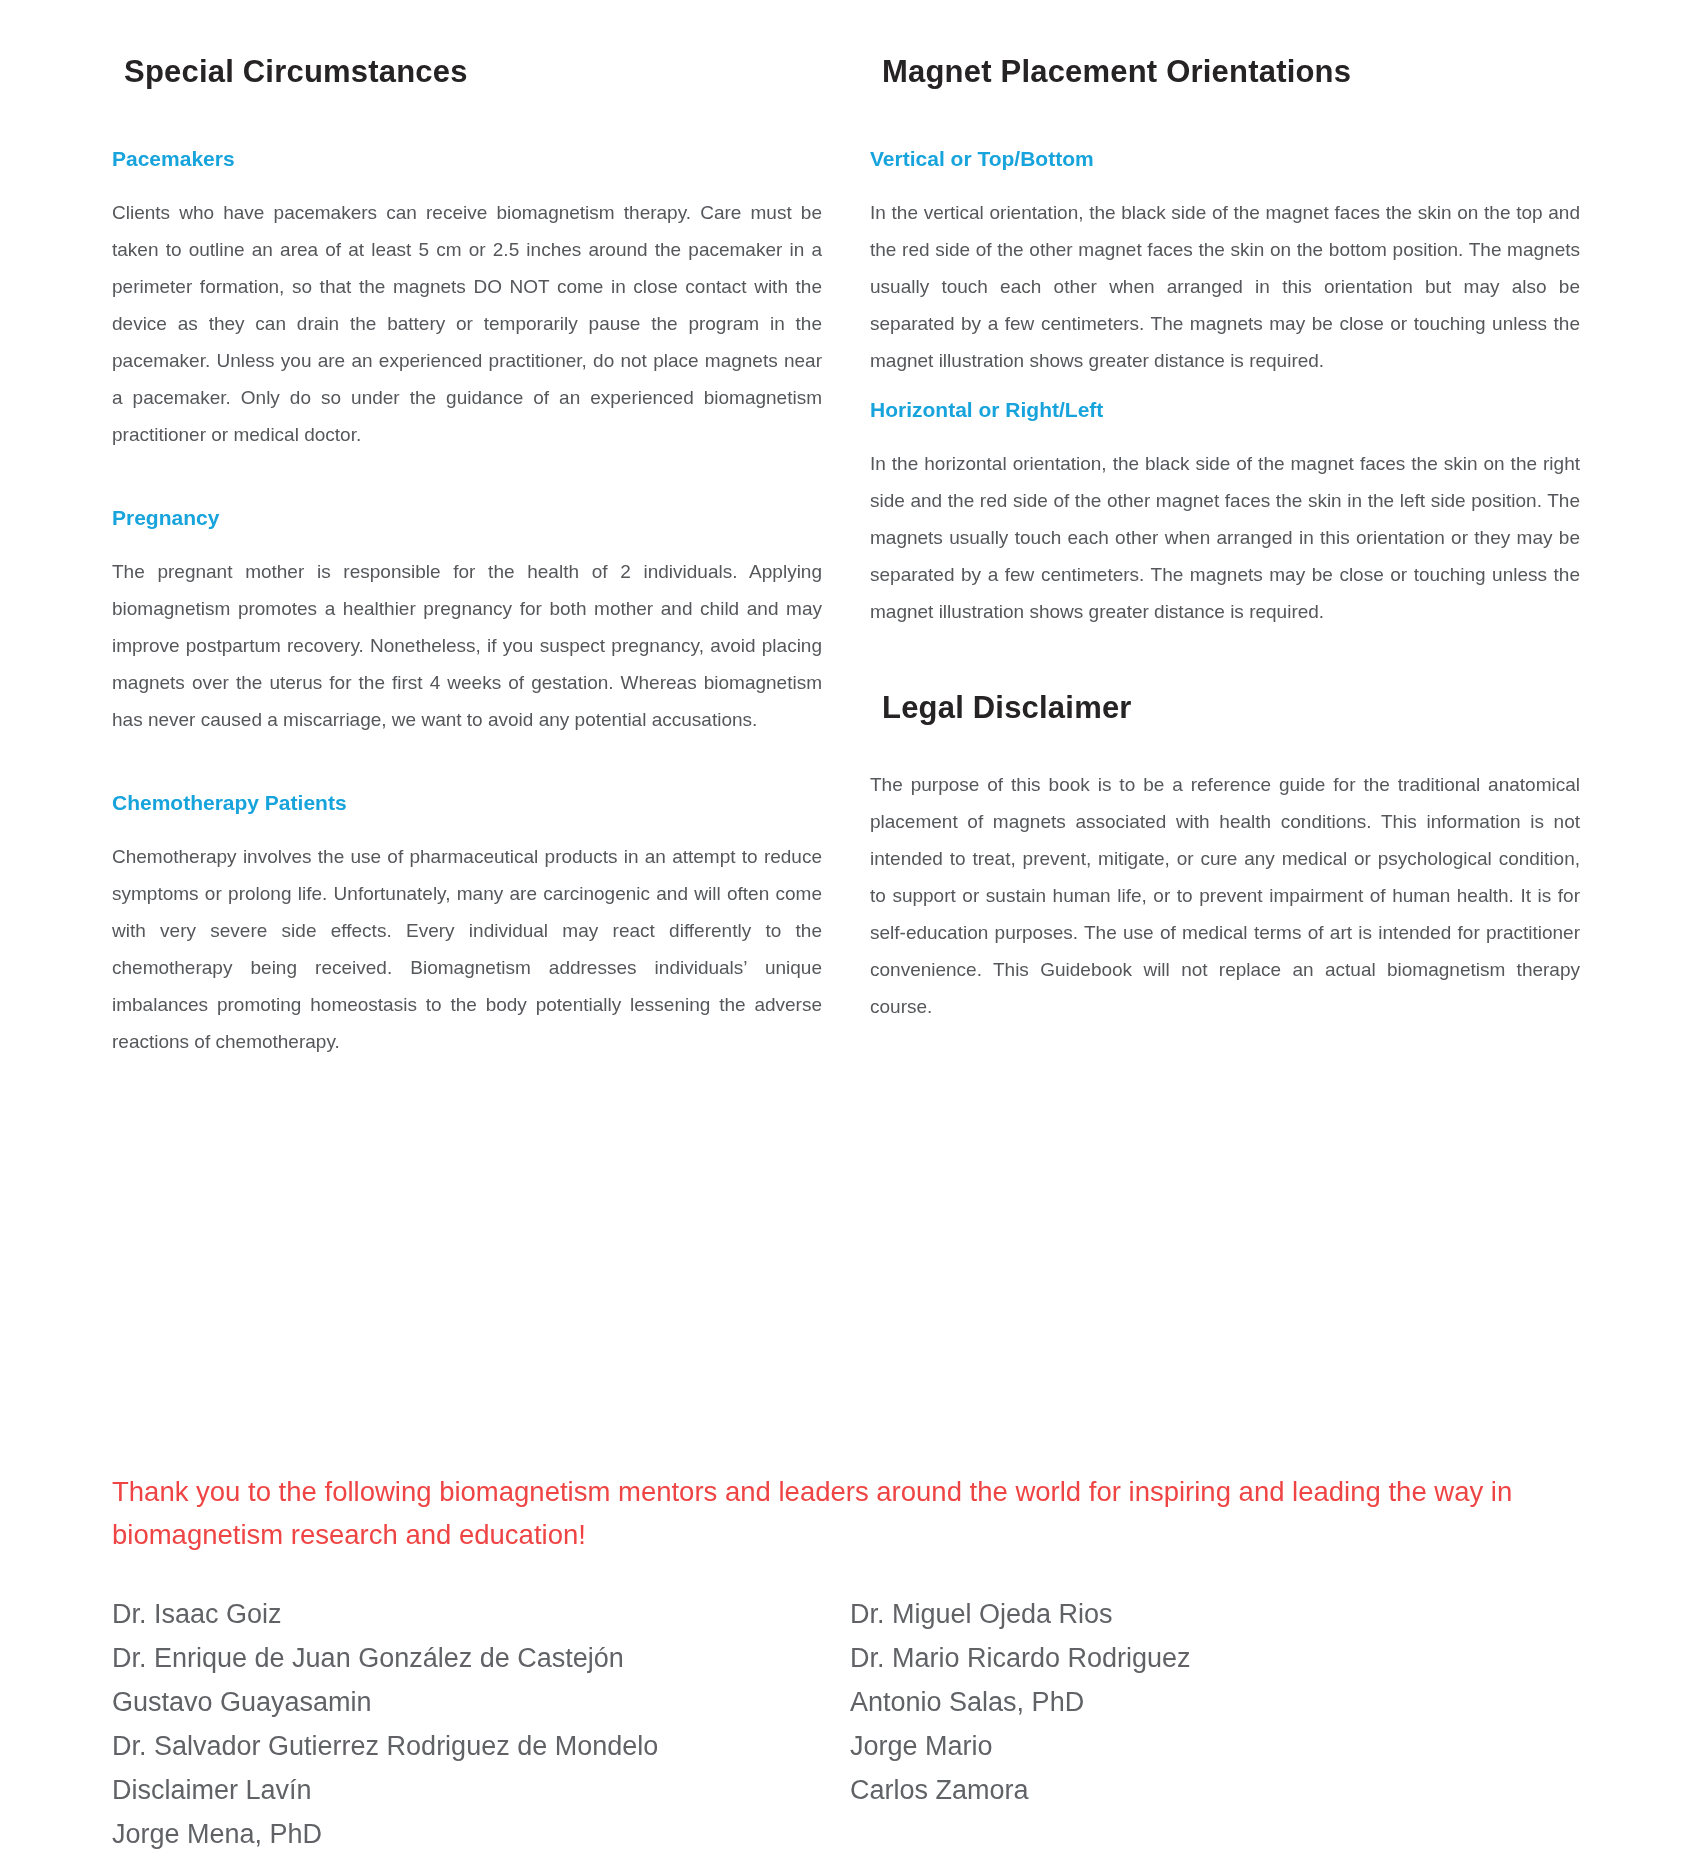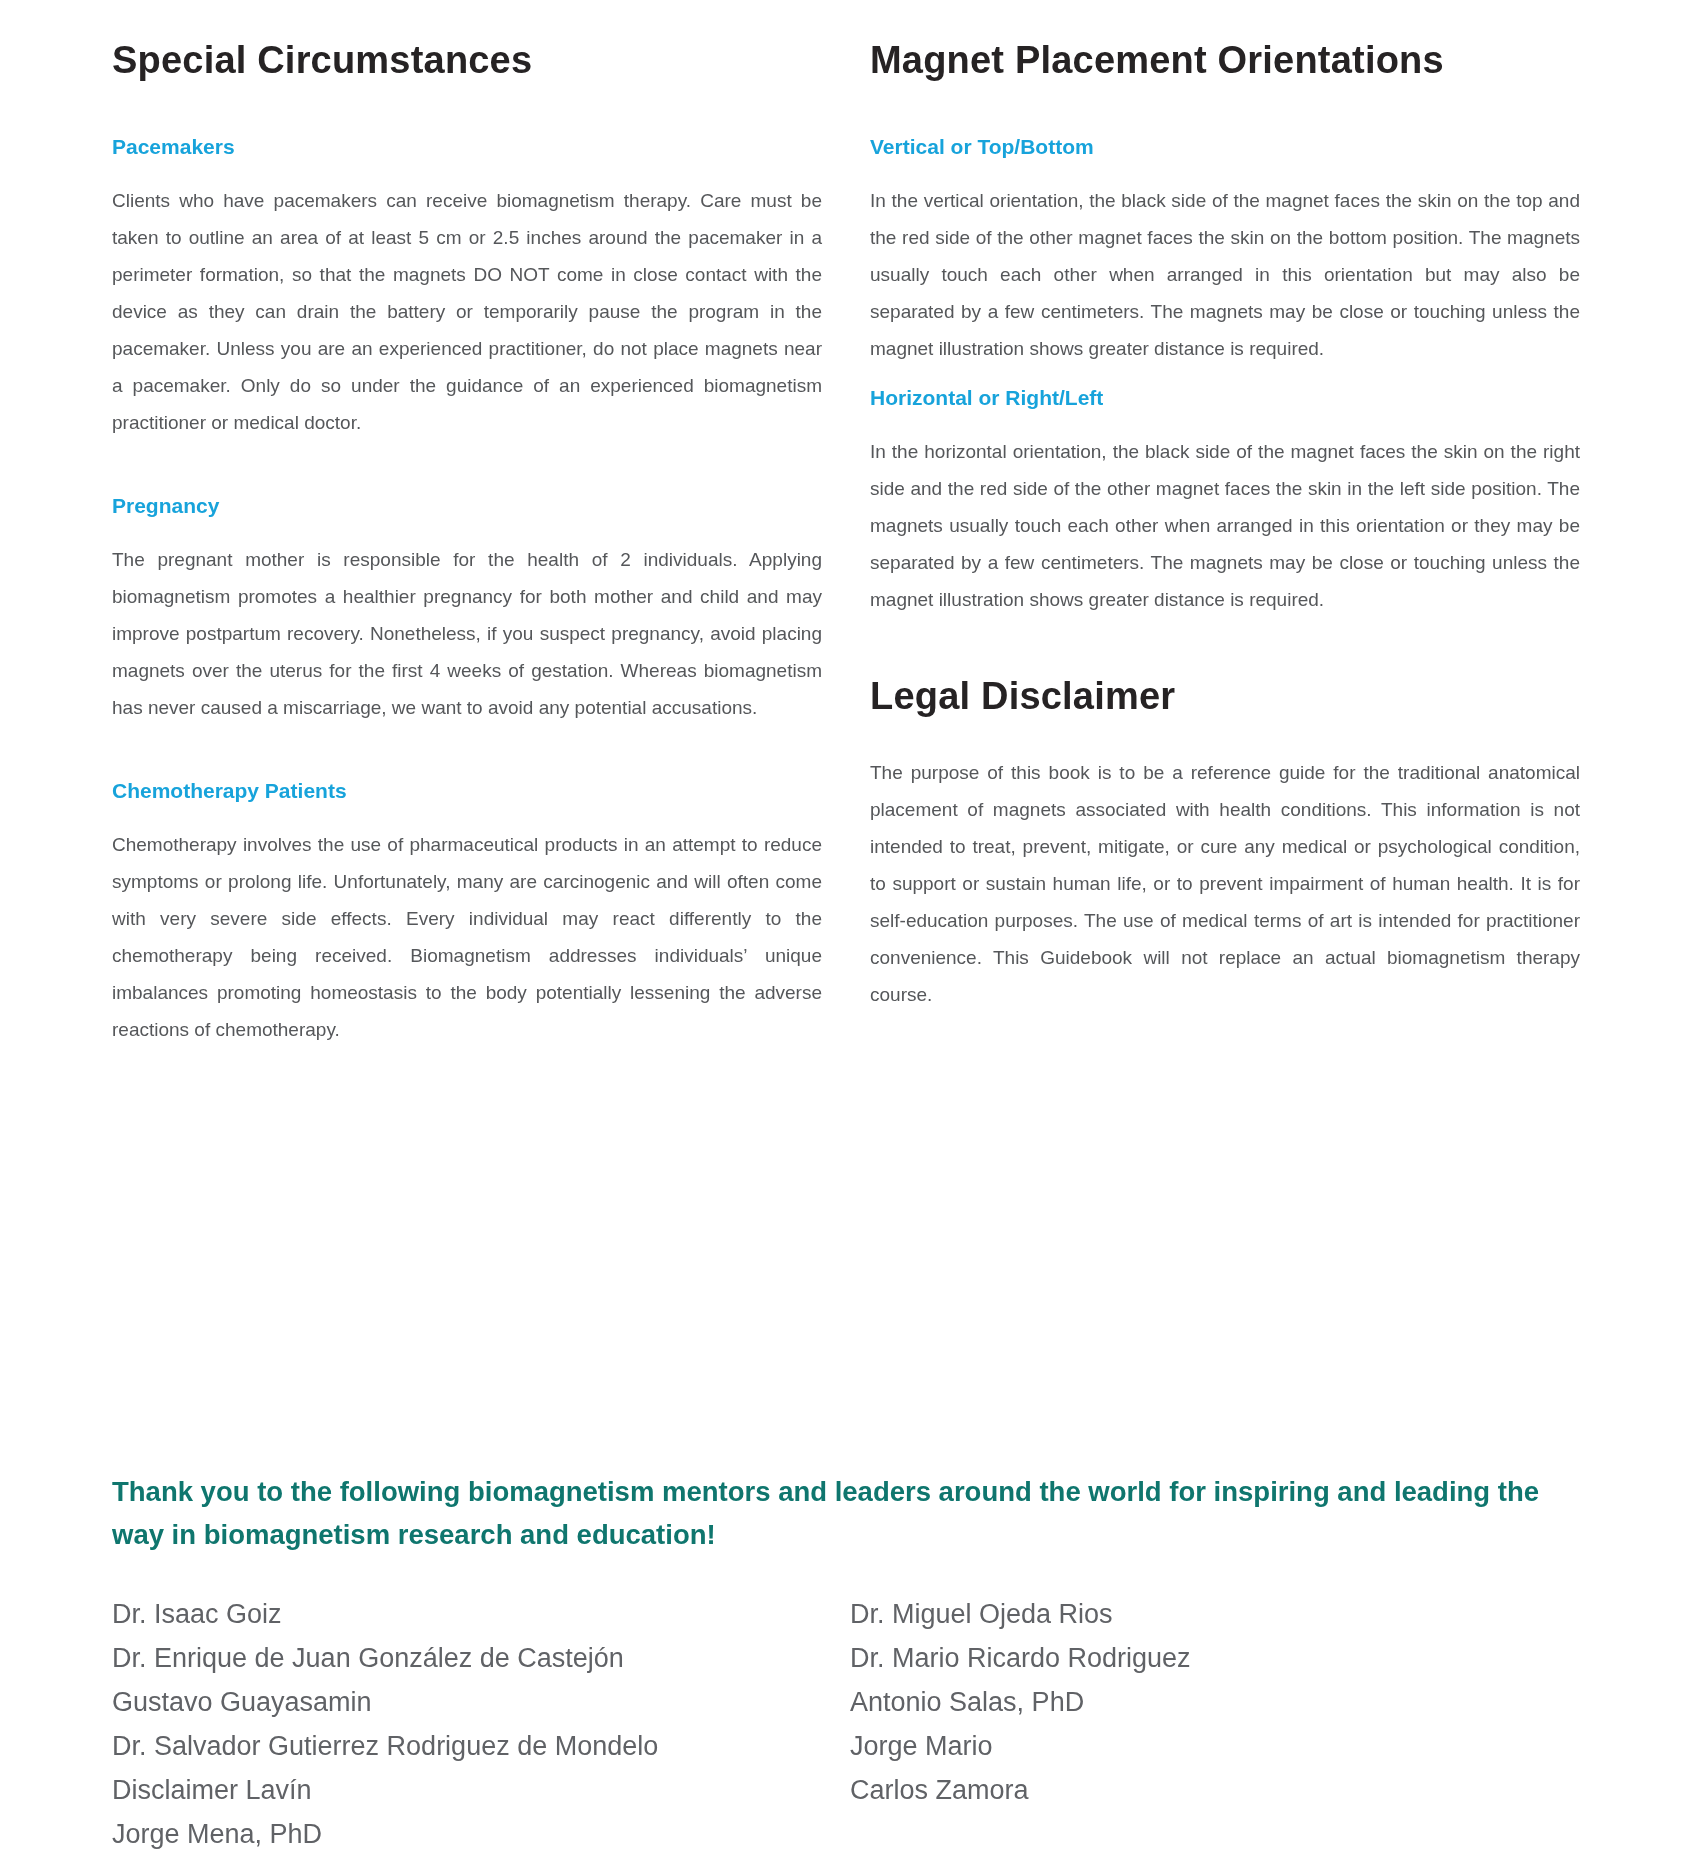--- a/index.html
+++ b/index.html
@@ -15,26 +15,26 @@
     position: absolute;
     top: 42px;
     left: 112px;
     width: 1468px;
     display: flex;
     gap: 48px;
   }
   .col { width: 710px; }
 
   .section-title {
-    font-size: 38px;
+    font-size: 31px;
     font-weight: bold;
     color: #262324;
     line-height: 36px;
     letter-spacing: 0.2px;
-    margin: 0;
+    margin: 12px;
   }
   .sub-heading {
     font-size: 21px;
     font-weight: bold;
     color: #17A3DB;
     line-height: 34px;
     margin: 48px 0 18px 0;
   }
   .sub-heading.first { margin-top: 52px; }
   .sub-heading.tight { margin-top: 14px; }
@@ -50,22 +50,22 @@
   .disclaimer-body { margin-top: 40px; }
 
   .ack {
     position: absolute;
     top: 1470px;
     left: 112px;
     width: 1468px;
   }
   .ack-intro {
     font-size: 27.5px;
-    font-weight: bold;
-    color: #0f766e;
+    font-weight: normal;
+    color: #ef4444;
     line-height: 43px;
     margin: 0;
   }
   .mentors {
     display: flex;
     gap: 28px;
     margin-top: 36px;
   }
   .mentors ul {
     list-style: none;

